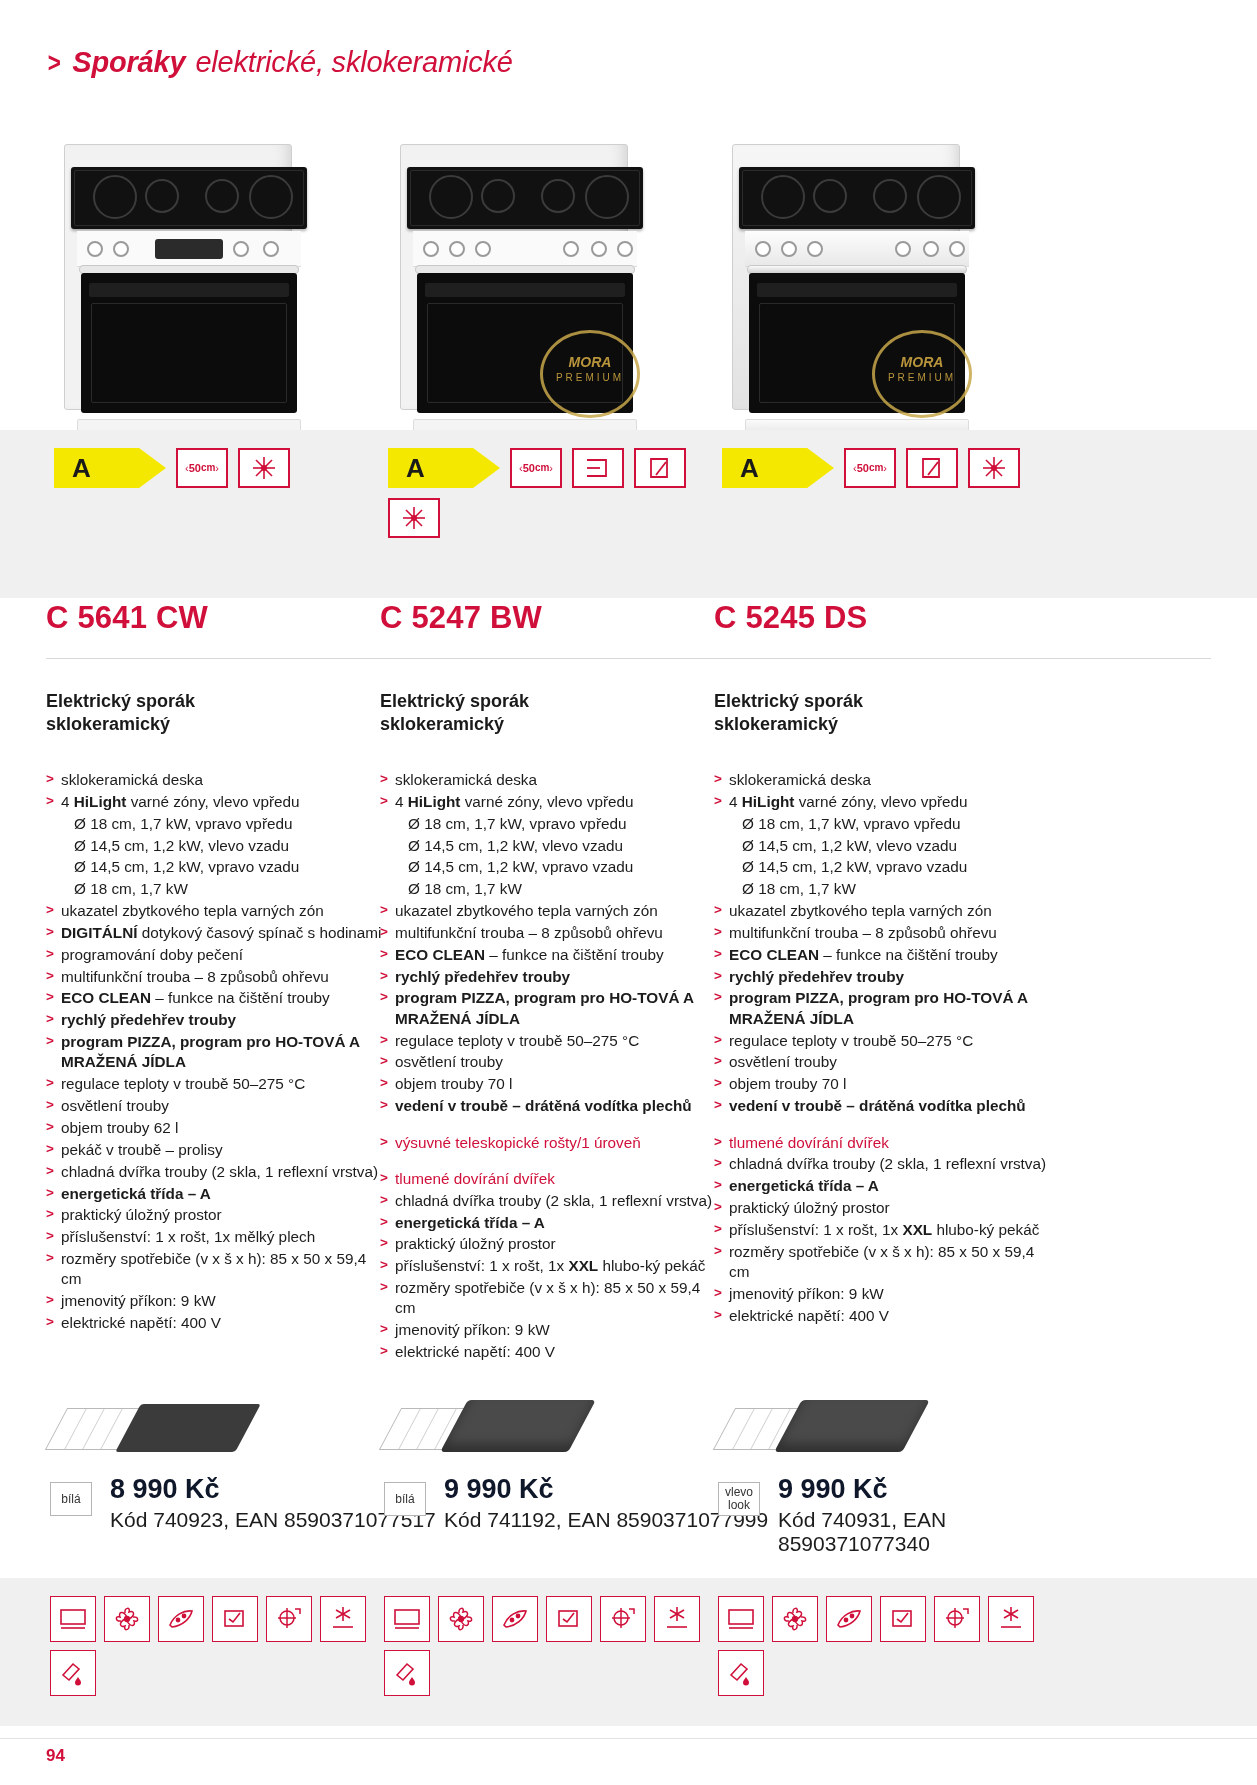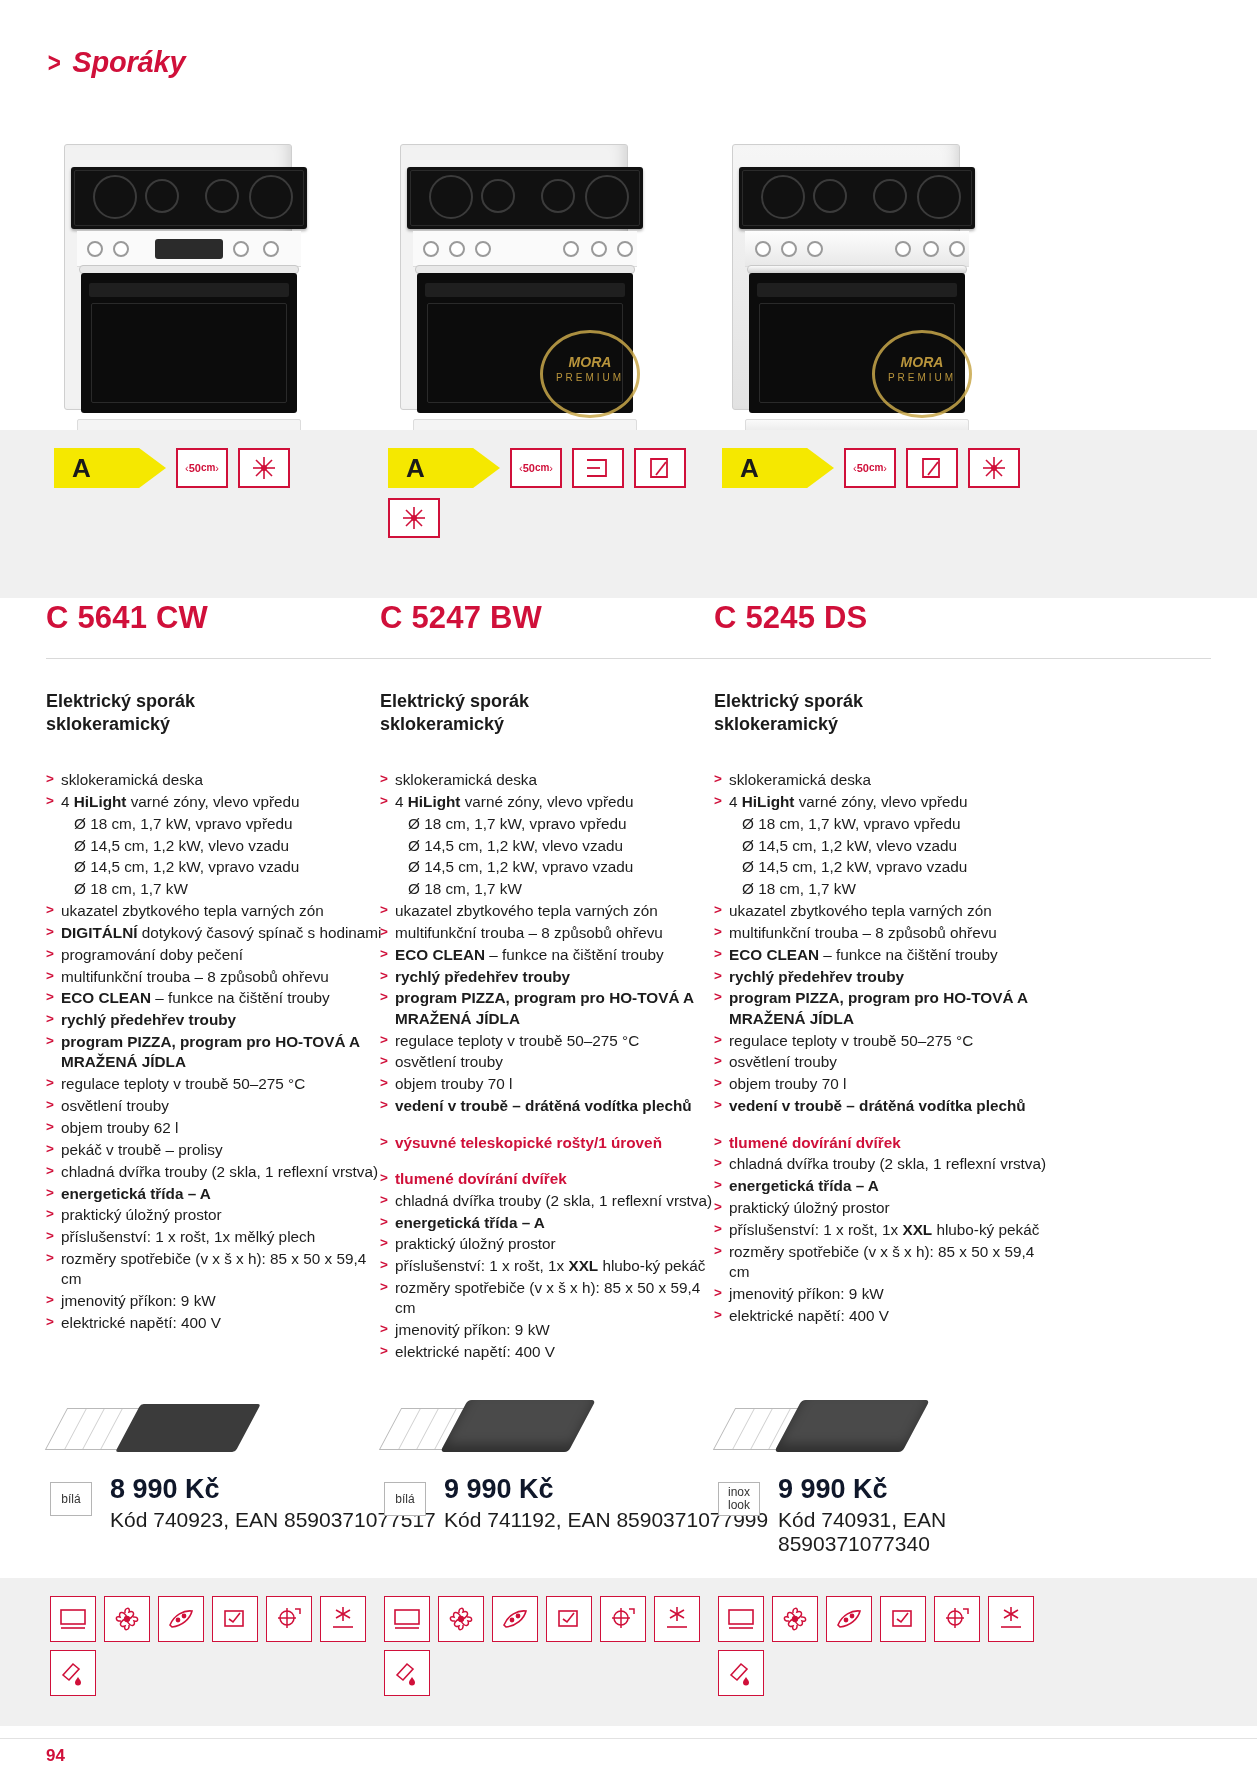--- a/index.html
+++ b/index.html
@@ -80,21 +80,21 @@
 
   
   .feat { position: absolute; top: 770px; width: 340px; font-size: 15.3px; line-height: 1.33; color: #1c1c1c;}
   .f1 { left: 46px; } .f2 { left: 380px; } .f3 { left: 714px; }
   .feat ul { list-style: none; margin: 0; padding: 0; }
   .feat li { position: relative; padding-left: 15px; margin-bottom: 1.5px; }
   .feat li:before { content: ">"; position: absolute; left: 0; top: 0; color: #d0103a; font-weight: bold; font-size: 13.5px;}
   .feat li.sub { padding-left: 28px; }
   .feat li.sub:before { content: ""; }
   .feat b { font-weight: bold; }
-  .feat .red { color: #d0103a; font-weight: bold; margin-top: 16px; }
+  .feat .red { color: #d0103a; font-weight: normal; margin-top: 16px; }
 
   
   .acc { position:absolute; height: 70px; }
   .acc .tray { position:absolute; width: 120px; height: 48px; background: #3b3b3b; transform: skewX(-28deg); border-radius: 3px; }
   .acc .grid { position:absolute; width: 110px; height: 42px; border: 1px solid #b9b9b9; transform: skewX(-28deg); }
   .acc .grid i { position:absolute; top:0; bottom:0; width:1px; background:#cfcfcf;}
   .acc .deep { position:absolute; width: 128px; height: 52px; background:#4a4a4a; transform: skewX(-28deg); border-radius:4px; box-shadow: inset 0 -8px 10px rgba(0,0,0,.35);}
 
   
   .pricerow { position:absolute; top: 1480px; left:0; width: 1074px; height: 70px; }
@@ -114,20 +114,21 @@
   .footline { position:absolute; left:0; top: 1738px; width: 1257px; height: 1px; background:#e2e2e2;}
 </style>
 </head>
 <body>
 
 <div class="page">
 
   <div class="header">
     <span class="chev">&gt;</span>
     <span class="title">Sporáky</span>
+    <span class="subtitle">elektrické, sklokeramické</span>
   </div>
 
   <div class="imgband">
 
     <div class="stove s1">
       <div class="body">
         <div class="hob">
           <span class="zone z1"></span>
             <span class="zone z2"></span>
             <span class="zone z3"></span>
@@ -436,21 +437,21 @@
     <div class="price" style="left:110px; top:-6px;">8 990 Kč</div>
     <div class="code" style="left:110px; top:28px;">Kód 740923, EAN 8590371077517</div>
 
     <div class="colorbox" style="left:384px; top:2px;">
       <span><span>bílá</span></span>
     </div>
     <div class="price" style="left:444px; top:-6px;">9 990 Kč</div>
     <div class="code" style="left:444px; top:28px;">Kód 741192, EAN 8590371077999</div>
 
     <div class="colorbox" style="left:718px; top:2px; flex-direction:column;">
-      <span>inox</span>
+      <span>vlevo</span>
       <span>look</span>
     </div>
     <div class="price" style="left:778px; top:-6px;">9 990 Kč</div>
     <div class="code" style="left:778px; top:28px;">Kód 740931, EAN 8590371077340</div>
   </div>
 
   <div class="iconband">
     <div class="iconset i1">
         <div class="ibox">
           <svg width="30" height="26" viewBox="0 0 30 26" stroke="#d0103a" stroke-width="1.6" fill="none">

